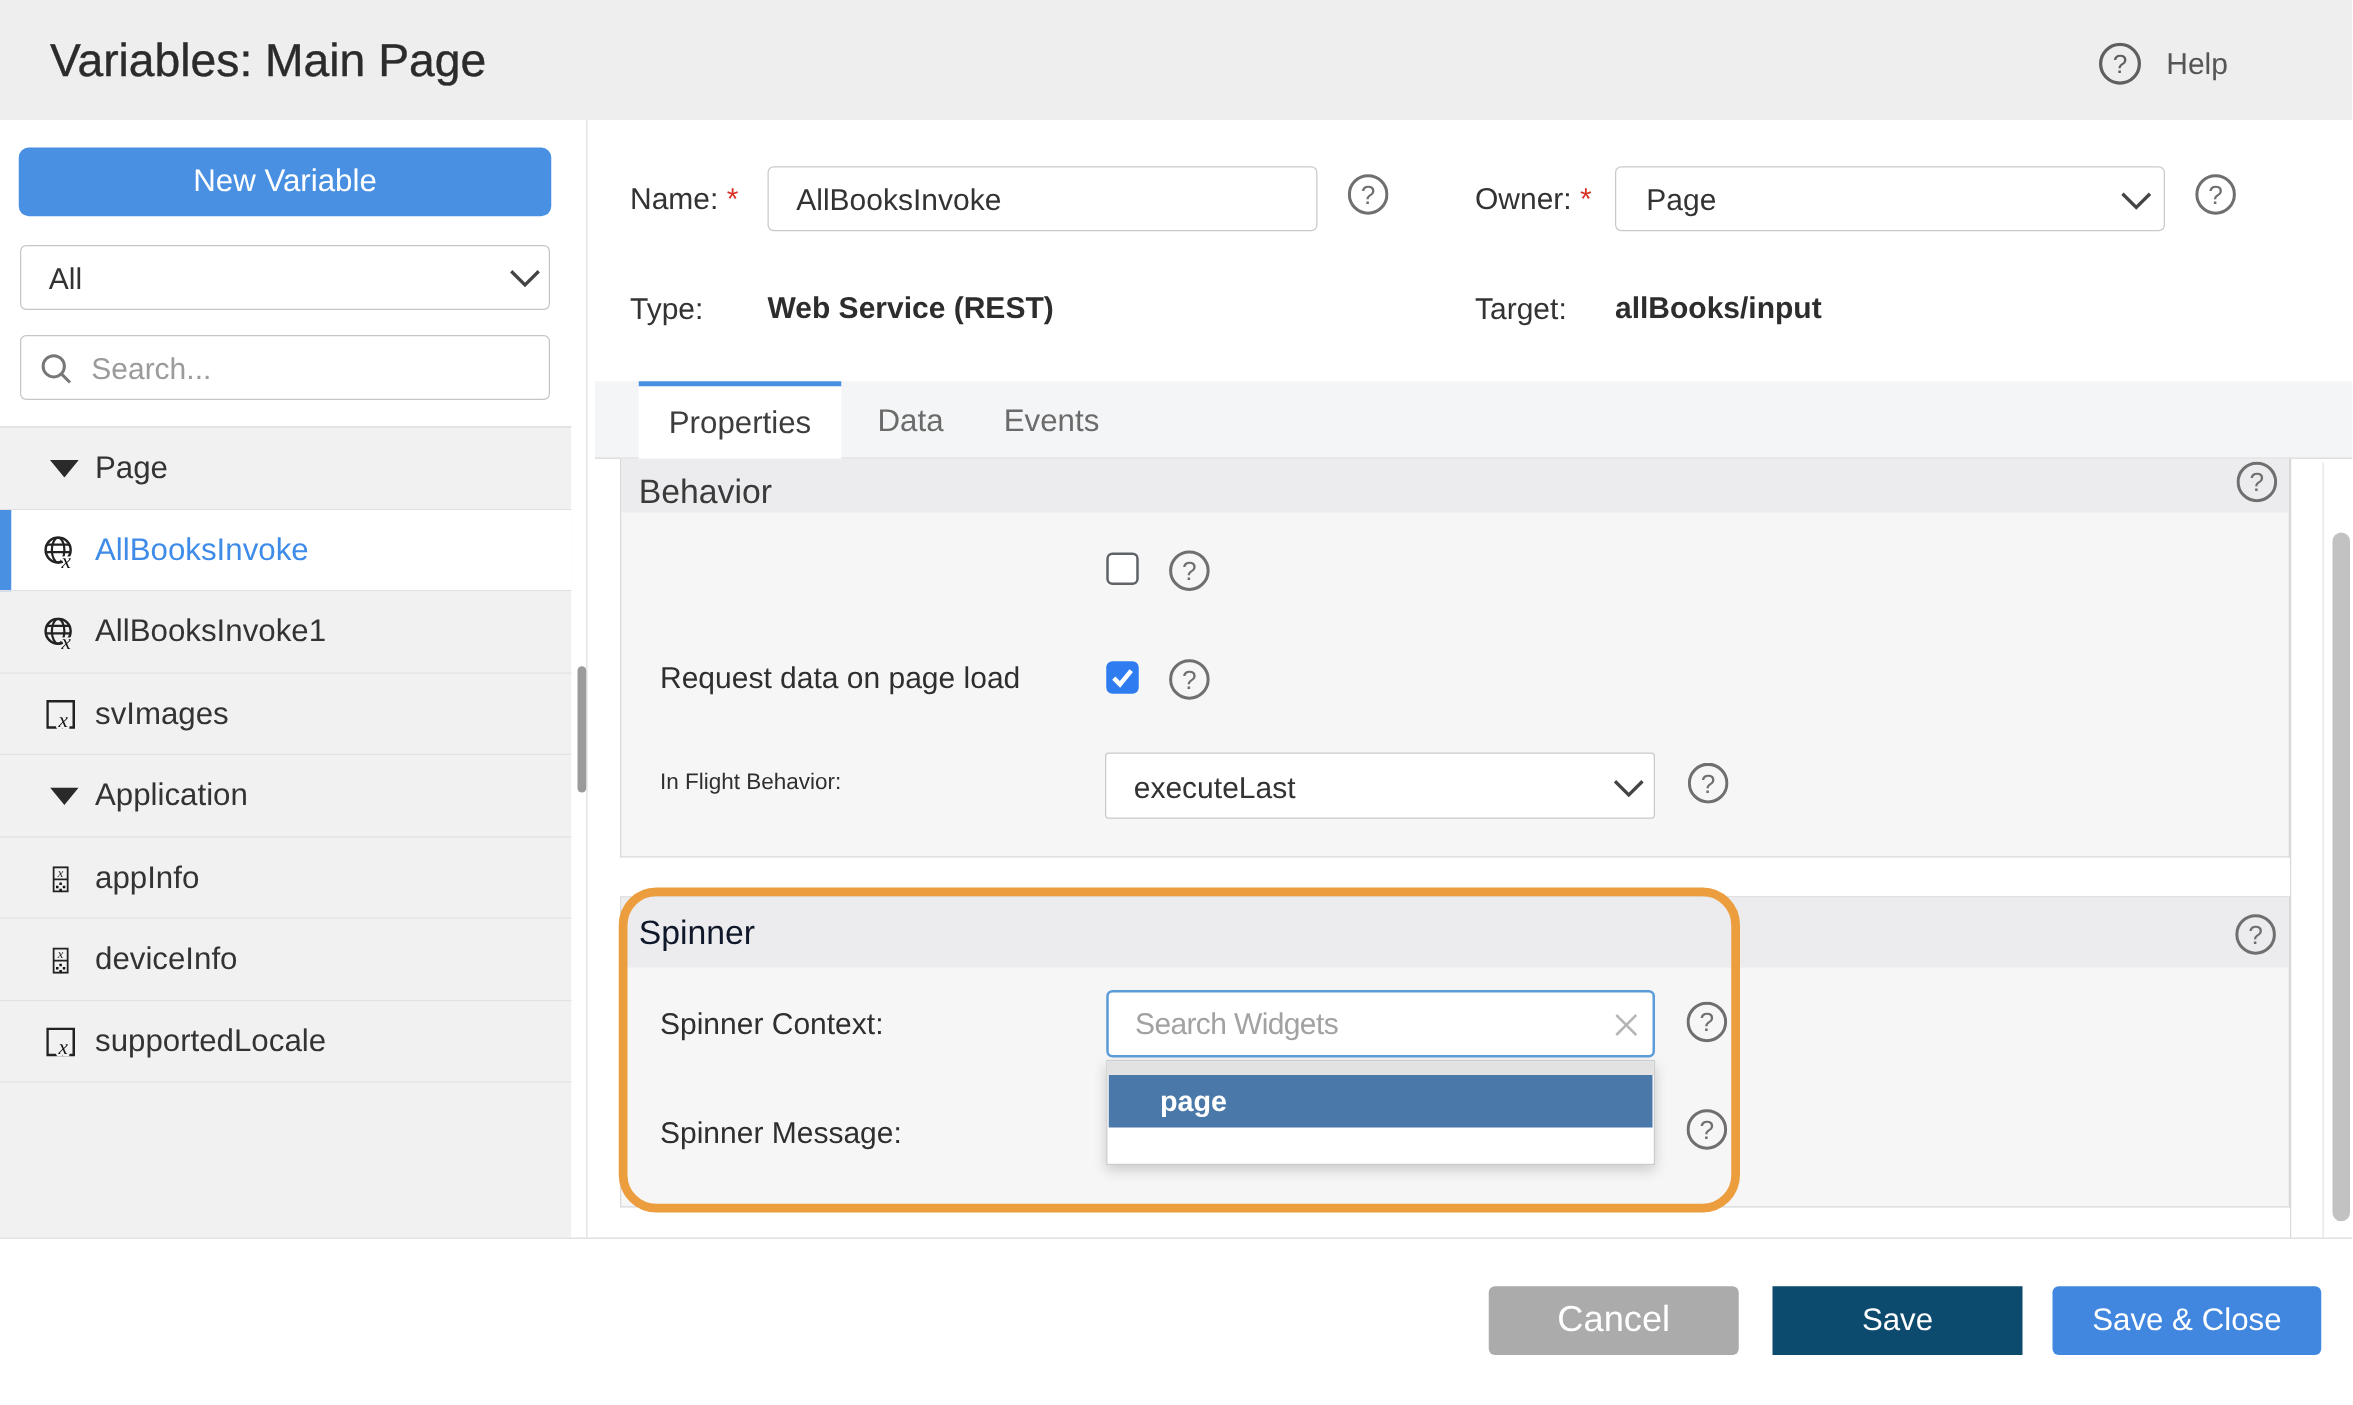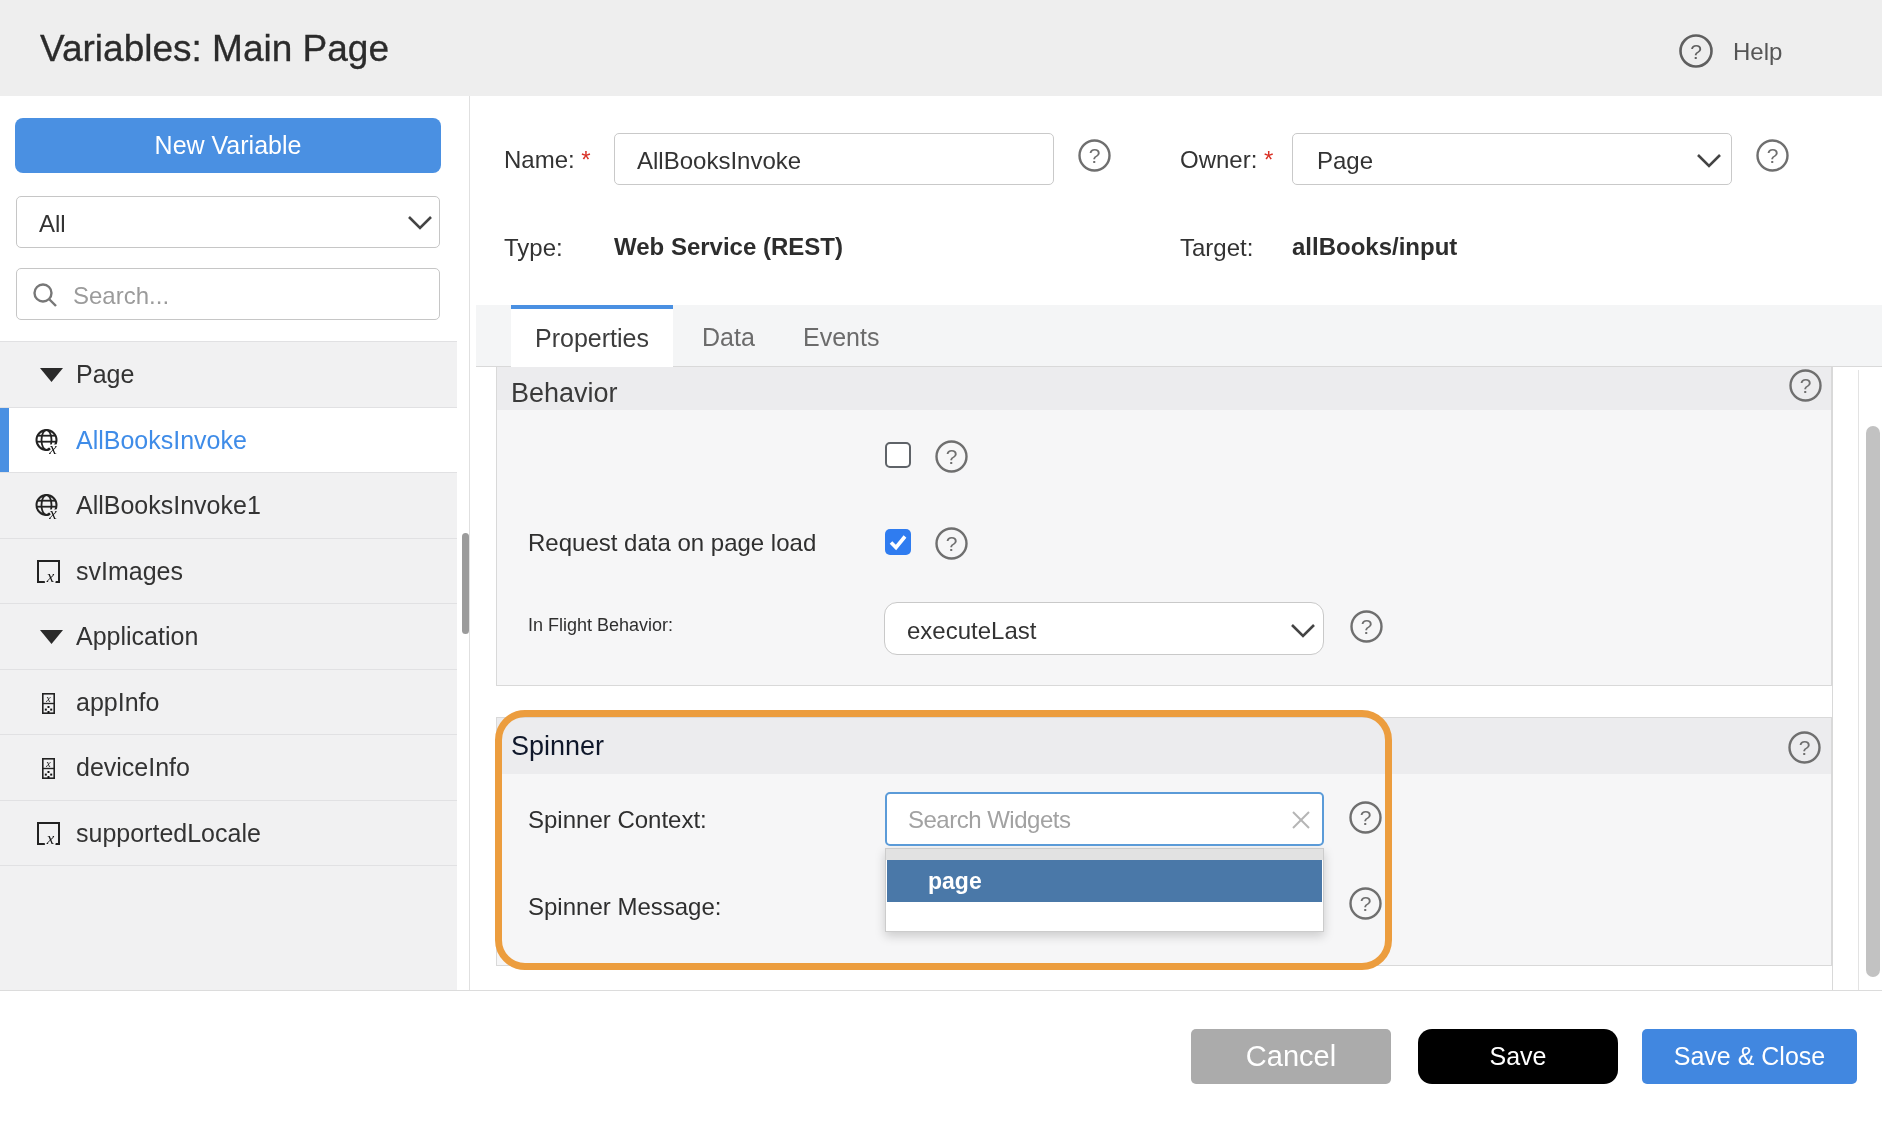--- a/index.html
+++ b/index.html
@@ -172,21 +172,21 @@
     <svg width="26" height="26" viewBox="0 0 26 26">
         <polyline points="6,13.5 11,18.5 20,7.5" fill="none" stroke="#fff" stroke-width="3.6"></polyline>
       </svg>
   </div>
   <svg class="qicon" style="left:935px; top:527px;" viewBox="0 0 33 33">
       <circle cx="16.5" cy="16.5" r="15" fill="none" stroke="#6f6f6f" stroke-width="2.4"></circle>
       <text x="16.5" y="24" font-size="21" fill="#6f6f6f" text-anchor="middle" font-family="Liberation Sans">?</text>
     </svg>
 
   <div class="abs" style="left:528px; top:615px; font-size:18px; color:#2f2f2f;">In Flight Behavior:</div>
-  <div class="abs" style="left:884px; top:602px; width:440px; height:53px; background:#fff; border:1px solid #c9c9c9; border-radius:13px;">
+  <div class="abs" style="left:884px; top:602px; width:440px; height:53px; background:#fff; border:1px solid #c9c9c9; border-radius:3px;">
     <div style="position:absolute; left:22px; top:14px; font-size:24px; color:#333;">executeLast</div>
     <svg style="position:absolute; right:6px; top:19px;" width="28" height="17" viewBox="0 0 28 17">
         <polyline points="3,3 14,14 25,3" fill="none" stroke="#444" stroke-width="2.6"></polyline>
       </svg>
   </div>
   <svg class="qicon" style="left:1350px; top:610px;" viewBox="0 0 33 33">
       <circle cx="16.5" cy="16.5" r="15" fill="none" stroke="#6f6f6f" stroke-width="2.4"></circle>
       <text x="16.5" y="24" font-size="21" fill="#6f6f6f" text-anchor="middle" font-family="Liberation Sans">?</text>
     </svg>
 
@@ -227,16 +227,16 @@
 
   <div class="abs" style="left:495px; top:710px; width:897px; height:260px; border:7px solid #ec9d3e; border-radius:30px;"></div>
 
   <div class="abs" style="left:1832px; top:367px; width:1px; height:623px; background:#d9d9d9;"></div>
 
   <div class="abs" style="left:1858px; top:370px; width:1px; height:620px; background:#e3e3e3;"></div>
   <div class="abs" style="left:1866px; top:426px; width:14px; height:551px; background:#c2c2c2; border-radius:7px;"></div>
 
   <div class="abs" style="left:0; top:990px; width:1882px; height:1px; background:#dcdcdc;"></div>
   <div class="abs" style="left:1191px; top:1029px; width:200px; height:55px; background:#ababab; border-radius:5px; color:#fff; font-size:29px; line-height:55px; text-align:center;">Cancel</div>
-  <div class="abs" style="left:1418px; top:1029px; width:200px; height:55px; background:#000000; border-radius:14px; color:#fff; font-size:25px; line-height:55px; text-align:center;">Save</div>
+  <div class="abs" style="left:1418px; top:1029px; width:200px; height:55px; background:#0c4a6e; border-radius:0; color:#fff; font-size:25px; line-height:55px; text-align:center;">Save</div>
   <div class="abs" style="left:1642px; top:1029px; width:215px; height:55px; background:#4187e0; border-radius:5px; color:#fff; font-size:25px; line-height:55px; text-align:center;">Save &amp; Close</div>
 
 </div>
 
 </body></html>

